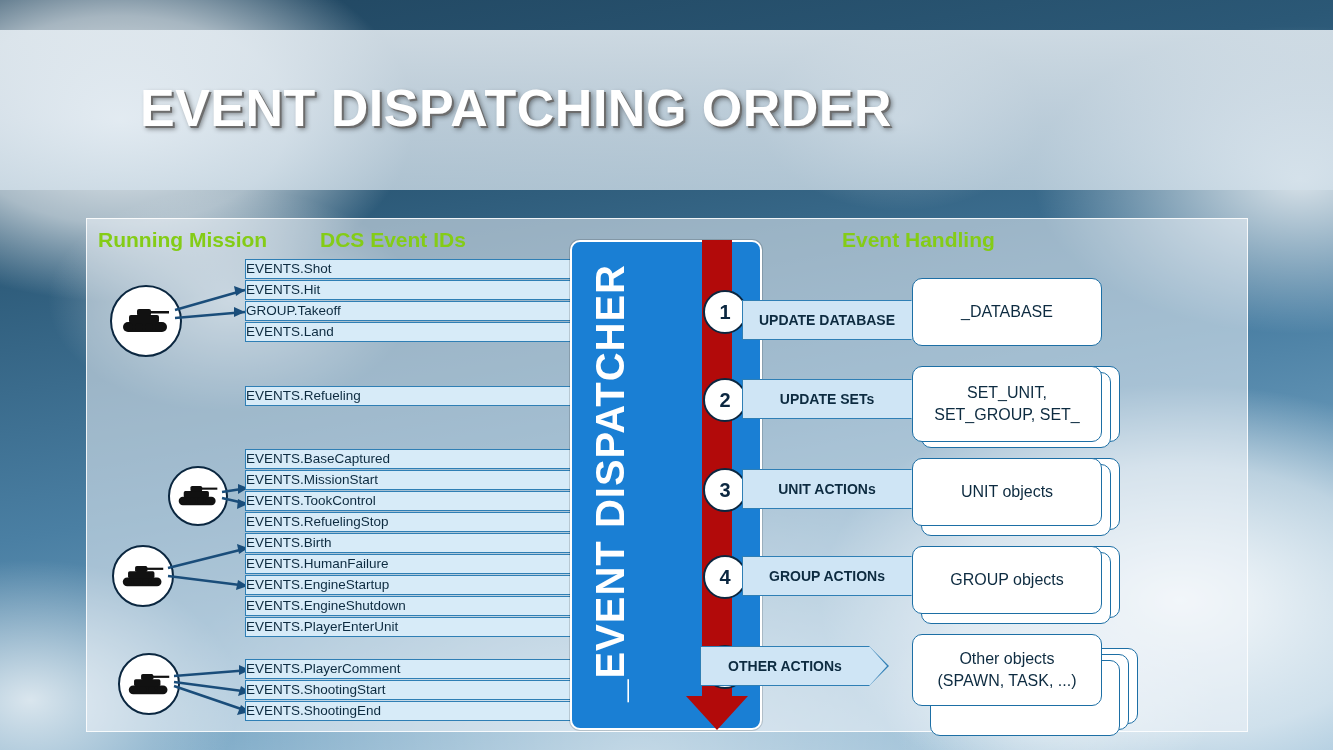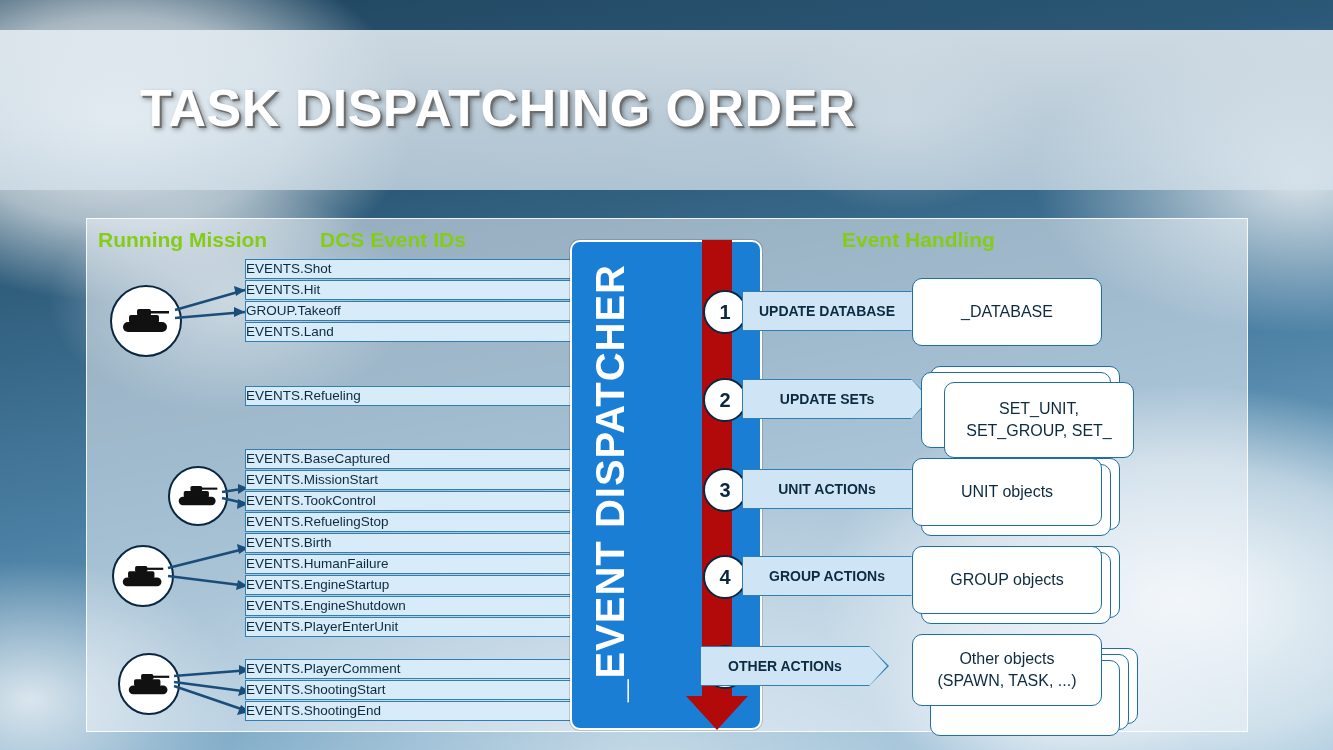--- a/index.html
+++ b/index.html
@@ -87,21 +87,21 @@
        display:flex;align-items:center;justify-content:center;text-align:center;
        font-size:16px;color:#0d2b40;line-height:1.35;}
   .shadow{position:absolute;background:#ffffff;border:1.5px solid #1d6fa5;border-radius:10px;}
 </style>
 </head>
 <body>
 
 <div id="bg"></div>
 
 <div id="titlebar"></div>
-<div id="title">TASK DISPATCHING ORDER</div>
+<div id="title">EVENT DISPATCHING ORDER</div>
 
 <div id="panel"></div>
 
 <div class="hdr" id="hdr-running">Running Mission</div>
 <div class="hdr" id="hdr-dcs">DCS Event IDs</div>
 <div class="hdr" id="hdr-handling">Event Handling</div>
 
 <div class="tank" style="left:110px;top:285px;width:68px;height:68px;">
   <svg width="50" height="30" viewBox="0 0 50 30">
     <rect x="2" y="16" width="44" height="10" rx="5" fill="#111"></rect>
@@ -197,28 +197,28 @@
 <div class="evt" style="left:245px;top:701px;width:325px;">EVENTS.ShootingEnd</div>
 
 <div id="disp"></div>
 <div id="redarrow"></div>
 <div id="redhead"></div>
 <div id="disp-label">
   <span>_EVENT DISPATCHER</span>
 </div>
 
 <div class="num" style="left:703px;top:290px;">1</div>
-<div class="act" style="left:742px;top:291px;width:168px;text-align:center;">UPDATE DATABASE</div>
+<div class="act" style="left:742px;top:300px;width:168px;text-align:center;">UPDATE DATABASE</div>
 <div class="box" style="left:912px;top:278px;width:188px;height:66px;">_DATABASE</div>
 
 <div class="num" style="left:703px;top:378px;">2</div>
 <div class="act" style="left:742px;top:379px;width:168px;">UPDATE SETs</div>
 <div class="shadow" style="left:930px;top:366px;width:188px;height:74px;"></div>
 <div class="shadow" style="left:921px;top:372px;width:188px;height:74px;"></div>
-<div class="box" style="left:944px;top:366px;width:188px;height:74px;white-space:pre-line;margin-top:16px;">SET_UNIT,
+<div class="box" style="left:912px;top:366px;width:188px;height:74px;white-space:pre-line;">SET_UNIT,
 SET_GROUP,  SET_</div>
 
 <div class="num" style="left:703px;top:468px;">3</div>
 <div class="act" style="left:742px;top:469px;width:168px;">UNIT ACTIONs</div>
 <div class="shadow" style="left:930px;top:458px;width:188px;height:70px;"></div>
 <div class="shadow" style="left:921px;top:464px;width:188px;height:70px;"></div>
 <div class="box" style="left:912px;top:458px;width:188px;height:66px;">UNIT objects</div>
 
 <div class="num" style="left:703px;top:555px;">4</div>
 <div class="act" style="left:742px;top:556px;width:168px;">GROUP ACTIONs</div>

